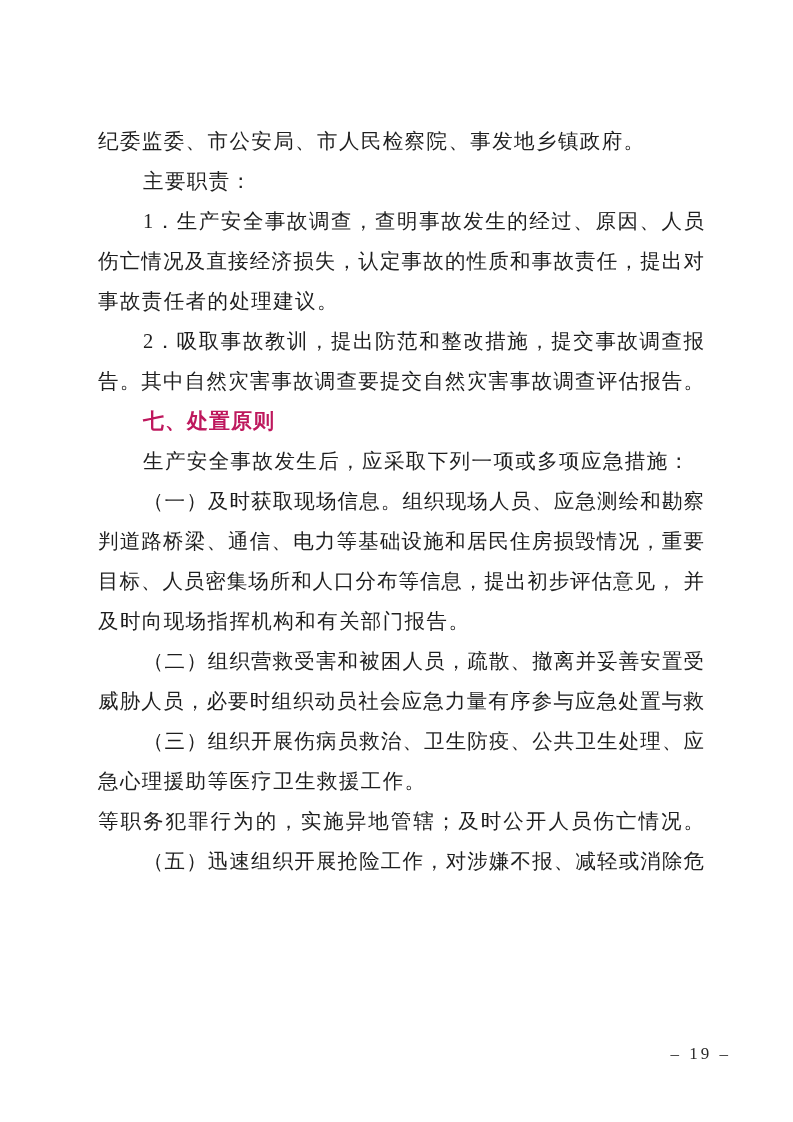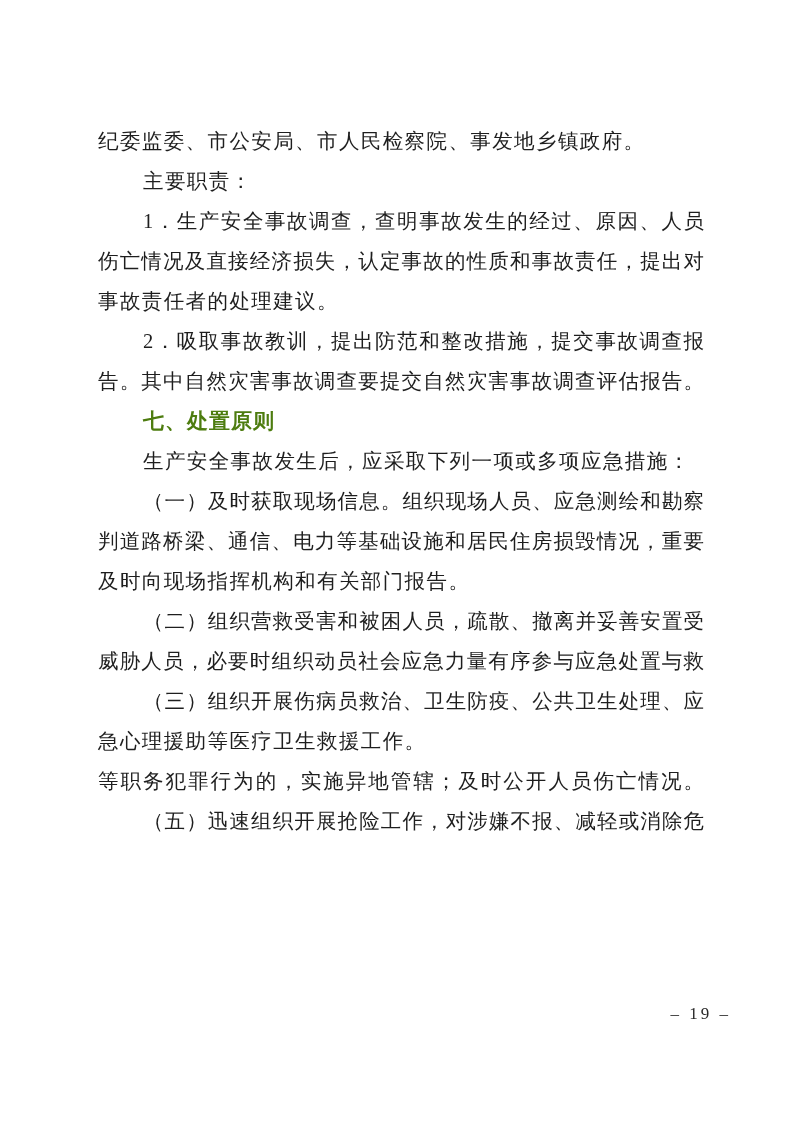--- a/index.html
+++ b/index.html
@@ -39,25 +39,25 @@
     white-space: normal;
     letter-spacing: 0;
     text-align: justify;
     text-align-last: justify;
   }
   .line.heading {
     font-family: "Liberation Sans", "DejaVu Sans", sans-serif;
     font-weight: 700;
     font-size: 21px;
     letter-spacing: 1px;
-    color: #4d7c0f;
+    color: #be185d;
   }
   .page-number {
     position: absolute;
-    top: 1004px;
+    top: 1044px;
     right: 90px;
     font-size: 17px;
     letter-spacing: 3px;
     color: #2a2a2a;
     font-family: "Liberation Serif", "DejaVu Serif", serif;
   }
 </style>
 </head>
 <body>
 
@@ -67,20 +67,21 @@
       <div class="line indent">主要职责：</div>
       <div class="line indent fill">1．生产安全事故调查，查明事故发生的经过、原因、人员</div>
       <div class="line fill">伤亡情况及直接经济损失，认定事故的性质和事故责任，提出对</div>
       <div class="line">事故责任者的处理建议。</div>
       <div class="line indent fill">2．吸取事故教训，提出防范和整改措施，提交事故调查报</div>
       <div class="line fill">告。其中自然灾害事故调查要提交自然灾害事故调查评估报告。</div>
       <div class="line indent heading">七、处置原则</div>
       <div class="line indent">生产安全事故发生后，应采取下列一项或多项应急措施：</div>
       <div class="line indent fill">（一）及时获取现场信息。组织现场人员、应急测绘和勘察</div>
       <div class="line fill">判道路桥梁、通信、电力等基础设施和居民住房损毁情况，重要</div>
+      <div class="line fill">目标、人员密集场所和人口分布等信息，提出初步评估意见， 并</div>
       <div class="line">及时向现场指挥机构和有关部门报告。</div>
       <div class="line indent fill">（二）组织营救受害和被困人员，疏散、撤离并妥善安置受</div>
       <div class="line fill">威胁人员，必要时组织动员社会应急力量有序参与应急处置与救</div>
       <div class="line indent fill">（三）组织开展伤病员救治、卫生防疫、公共卫生处理、应</div>
       <div class="line">急心理援助等医疗卫生救援工作。</div>
       <div class="line fill">等职务犯罪行为的，实施异地管辖；及时公开人员伤亡情况。</div>
       <div class="line indent fill">（五）迅速组织开展抢险工作，对涉嫌不报、减轻或消除危</div>
     </div>
   <div class="page-number">– 19 –</div>
 </div>

